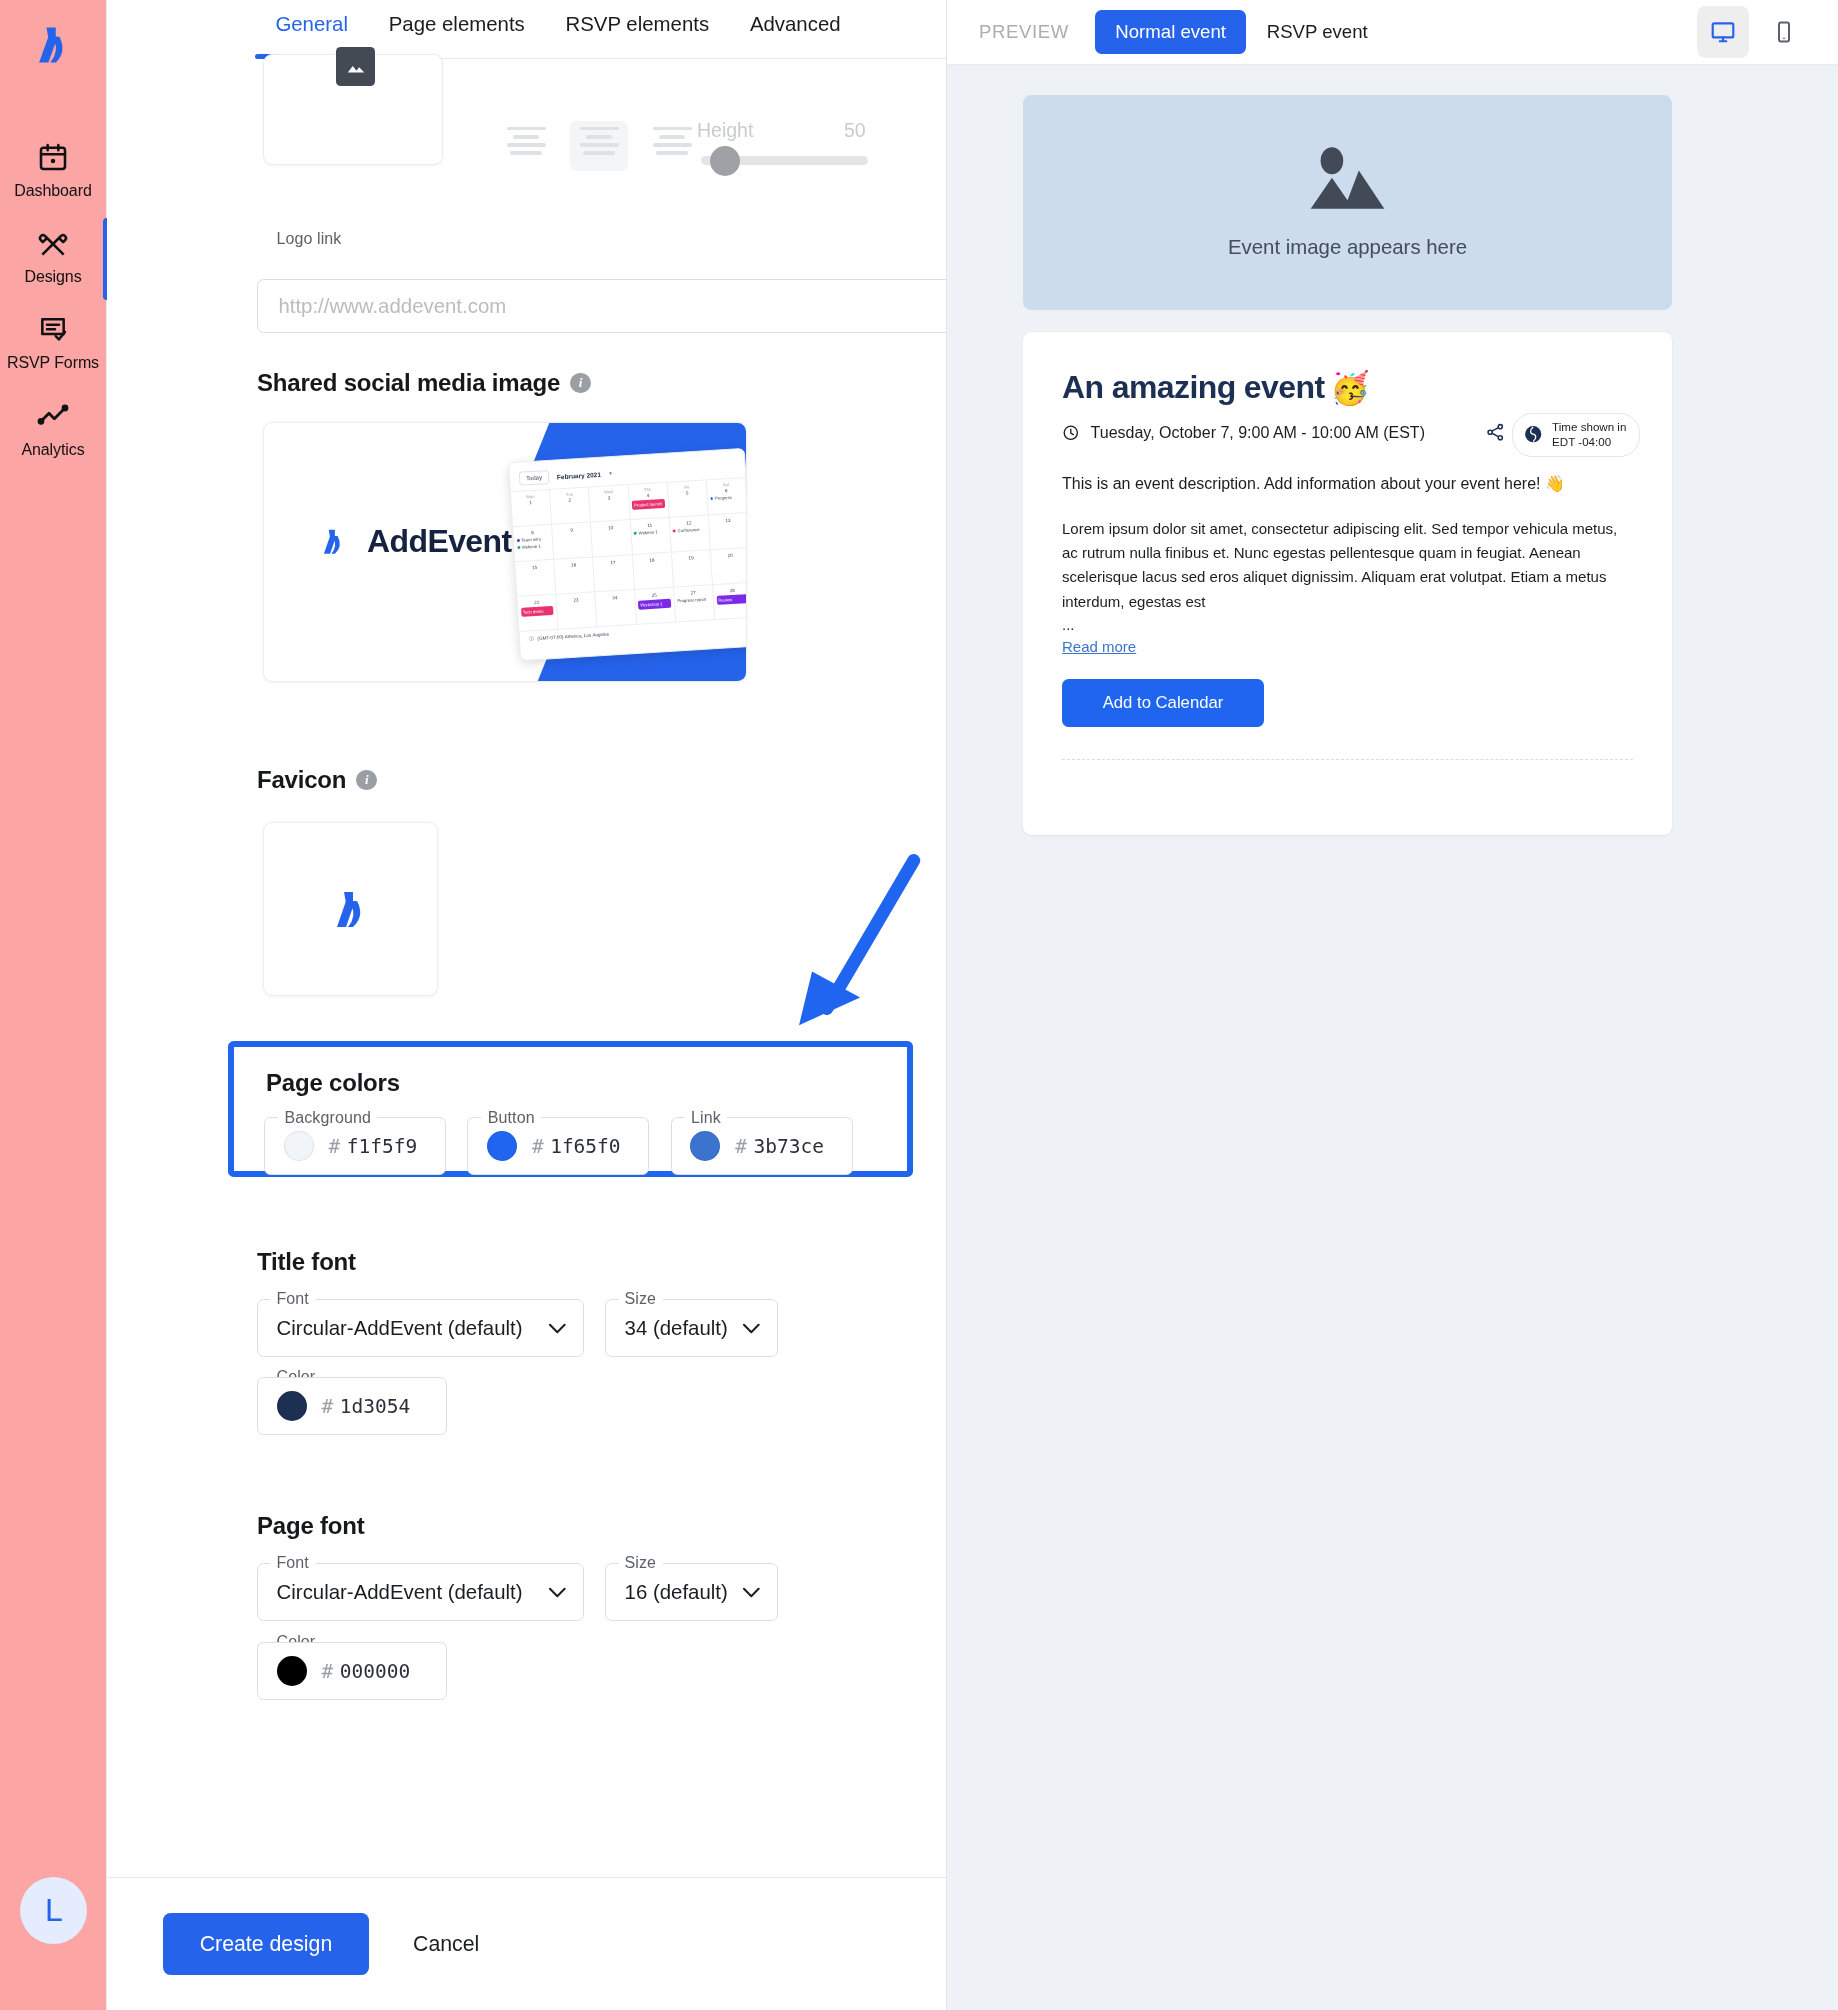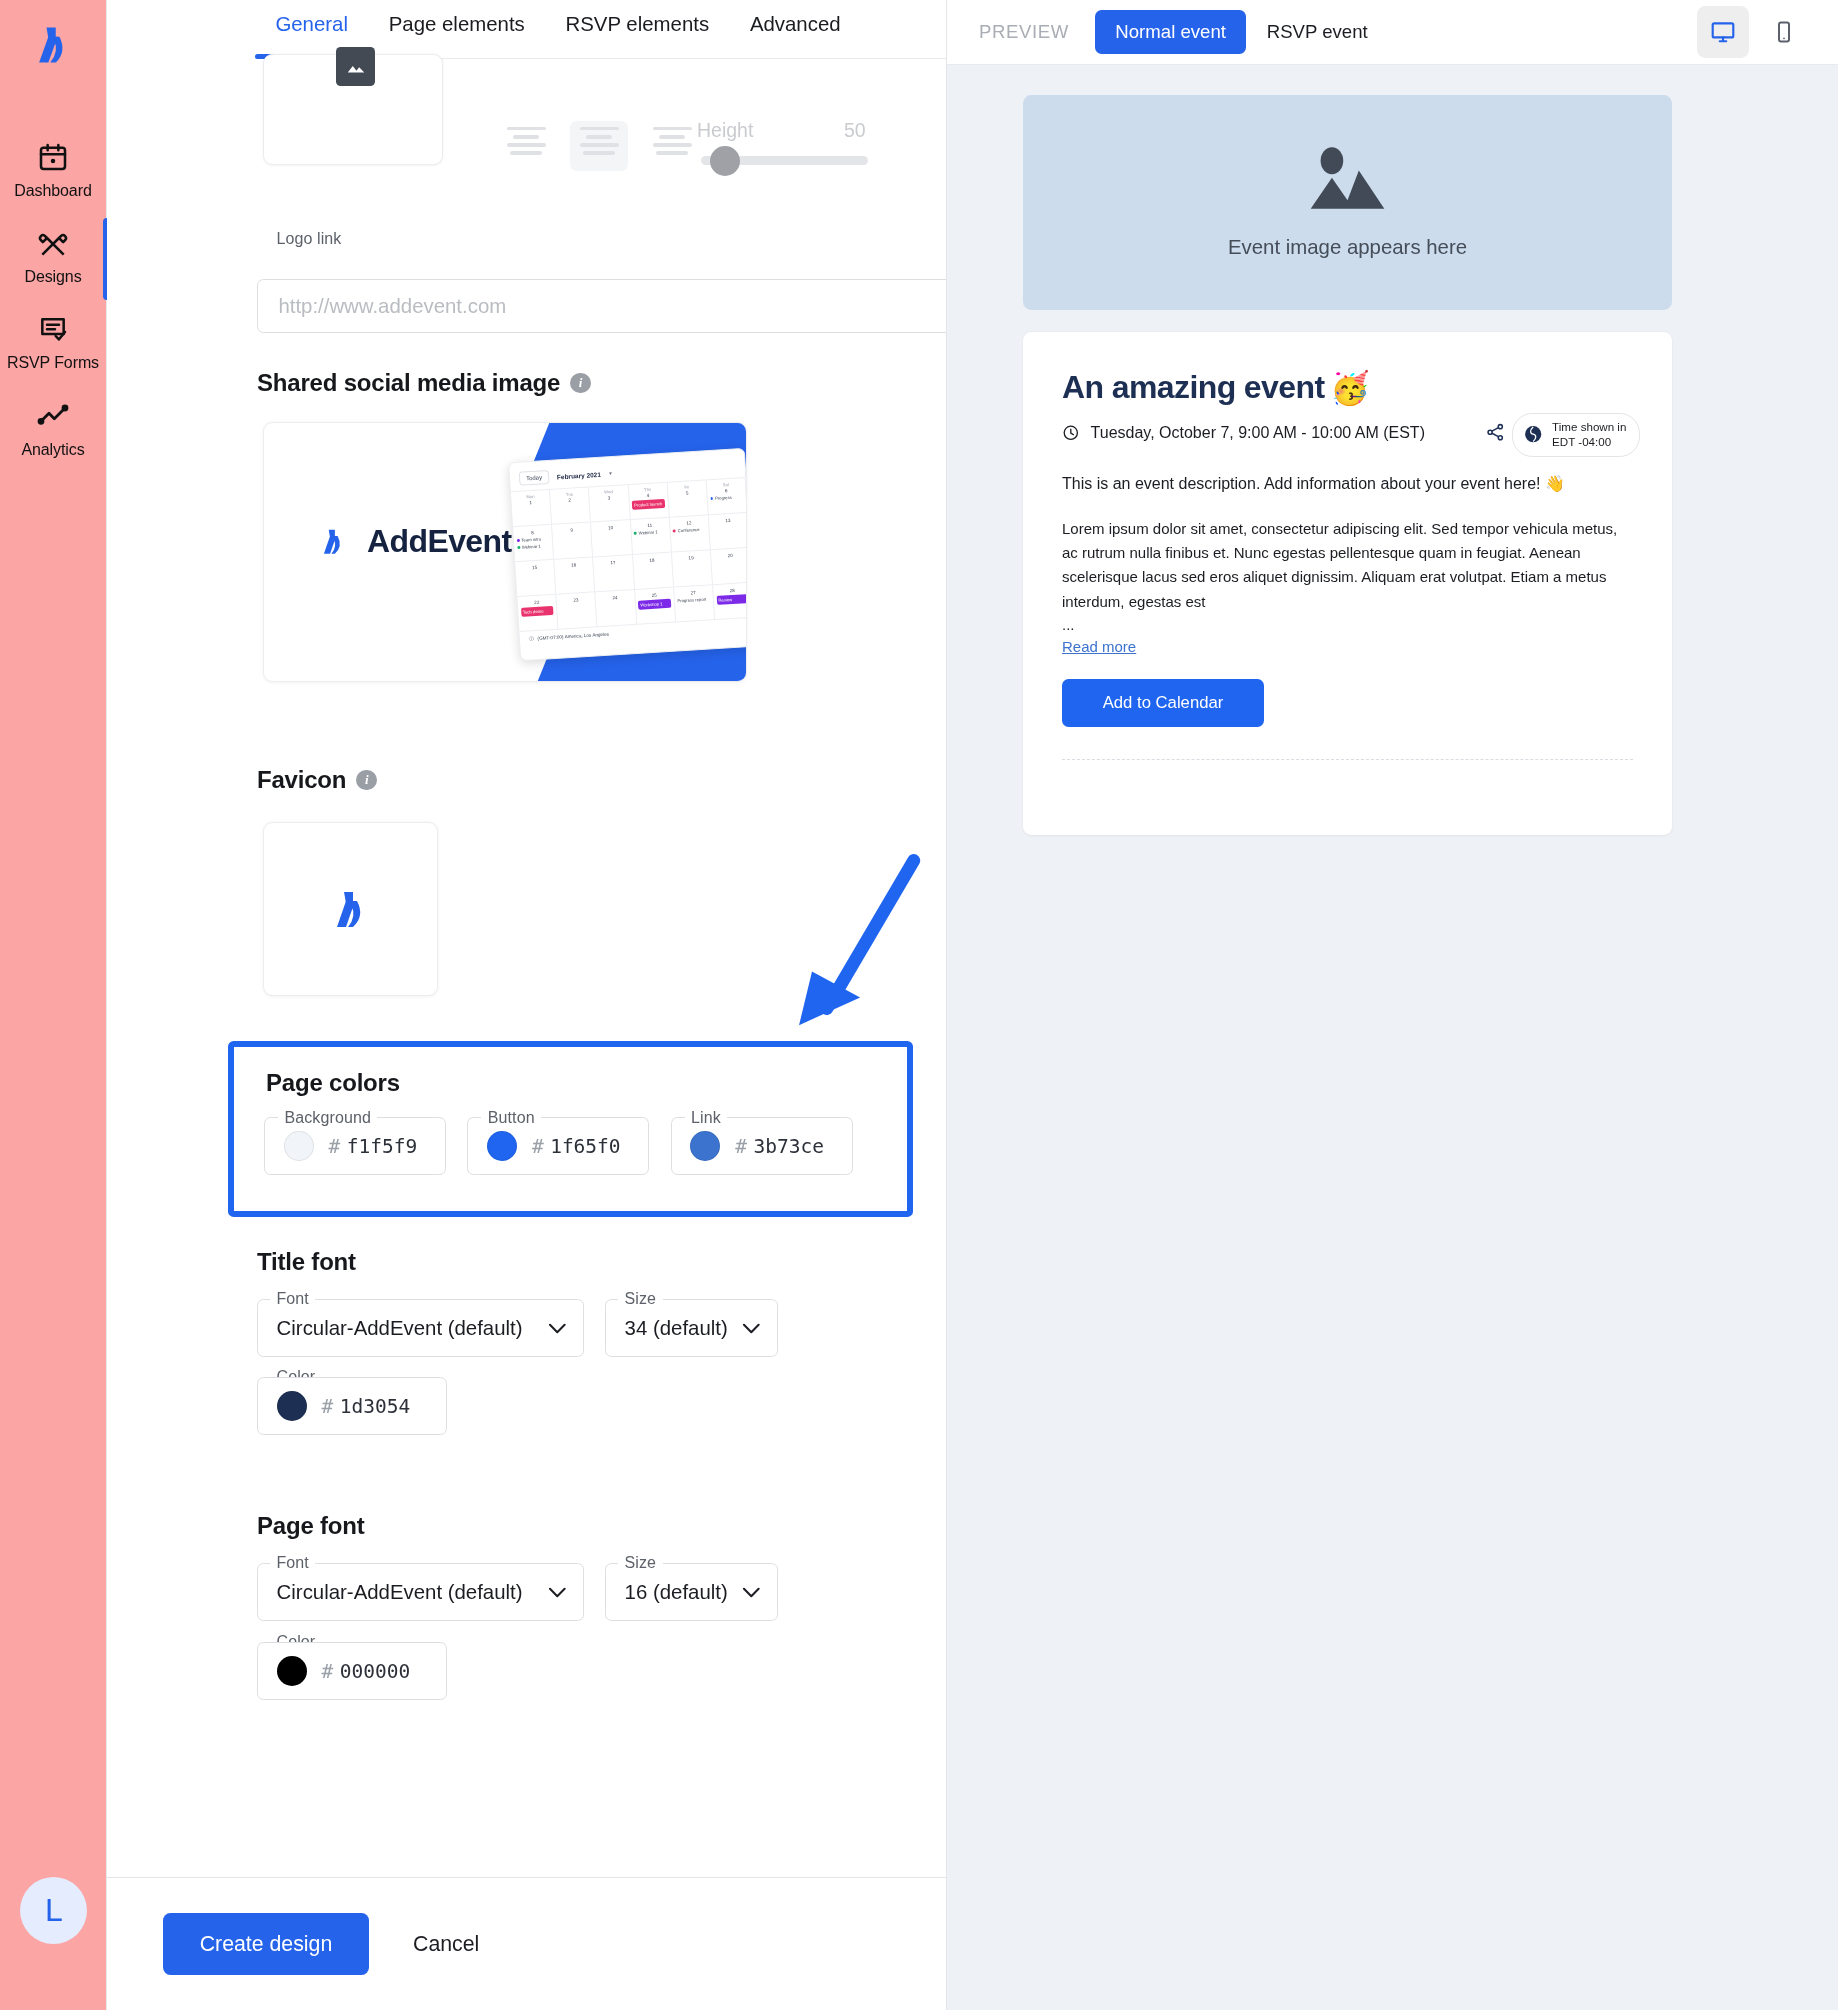--- a/index.html
+++ b/index.html
@@ -150,21 +150,21 @@
     background: #fff; border: 0.9px solid #ededef; border-radius: 9.3px;
     box-shadow: 0 0.9px 3.7px rgba(0,0,0,.05);
     display: flex; align-items: center; justify-content: center;
   }
 
   
   .arrow-anno { position: absolute; left: 668px; top: 853px; width: 148px; height: 176px; pointer-events: none; }
 
   
   .hl-box {
-    position: absolute; left: 121px; top: 1041px; width: 685px; height: 176px;
+    position: absolute; left: 121px; top: 1041px; width: 685px; height: 136px;
     border: 6.5px solid #1f65f0; border-radius: 5.6px; background: #fff; padding-left: 8px;
   }
   .pc-title { position: absolute; left: 32px; top: 22px; font-size: 24px; font-weight: bold; color: #16181c; letter-spacing: -0.2px; }
   .pc-row { position: absolute; left: 30px; top: 70px; display: flex; gap: 21.3px; }
   .colorbox {
     position: relative; height: 58px; border: 0.9px solid #dcdee1; border-radius: 6.5px;
     display: flex; align-items: center; gap: 15px; padding: 0 18.6px; background: #fff;
     cursor: pointer;
   }
   .swatch { width: 30px; height: 30px; border-radius: 50%; border: 0.9px solid rgba(0,0,0,.08); flex: 0 0 30px; }

